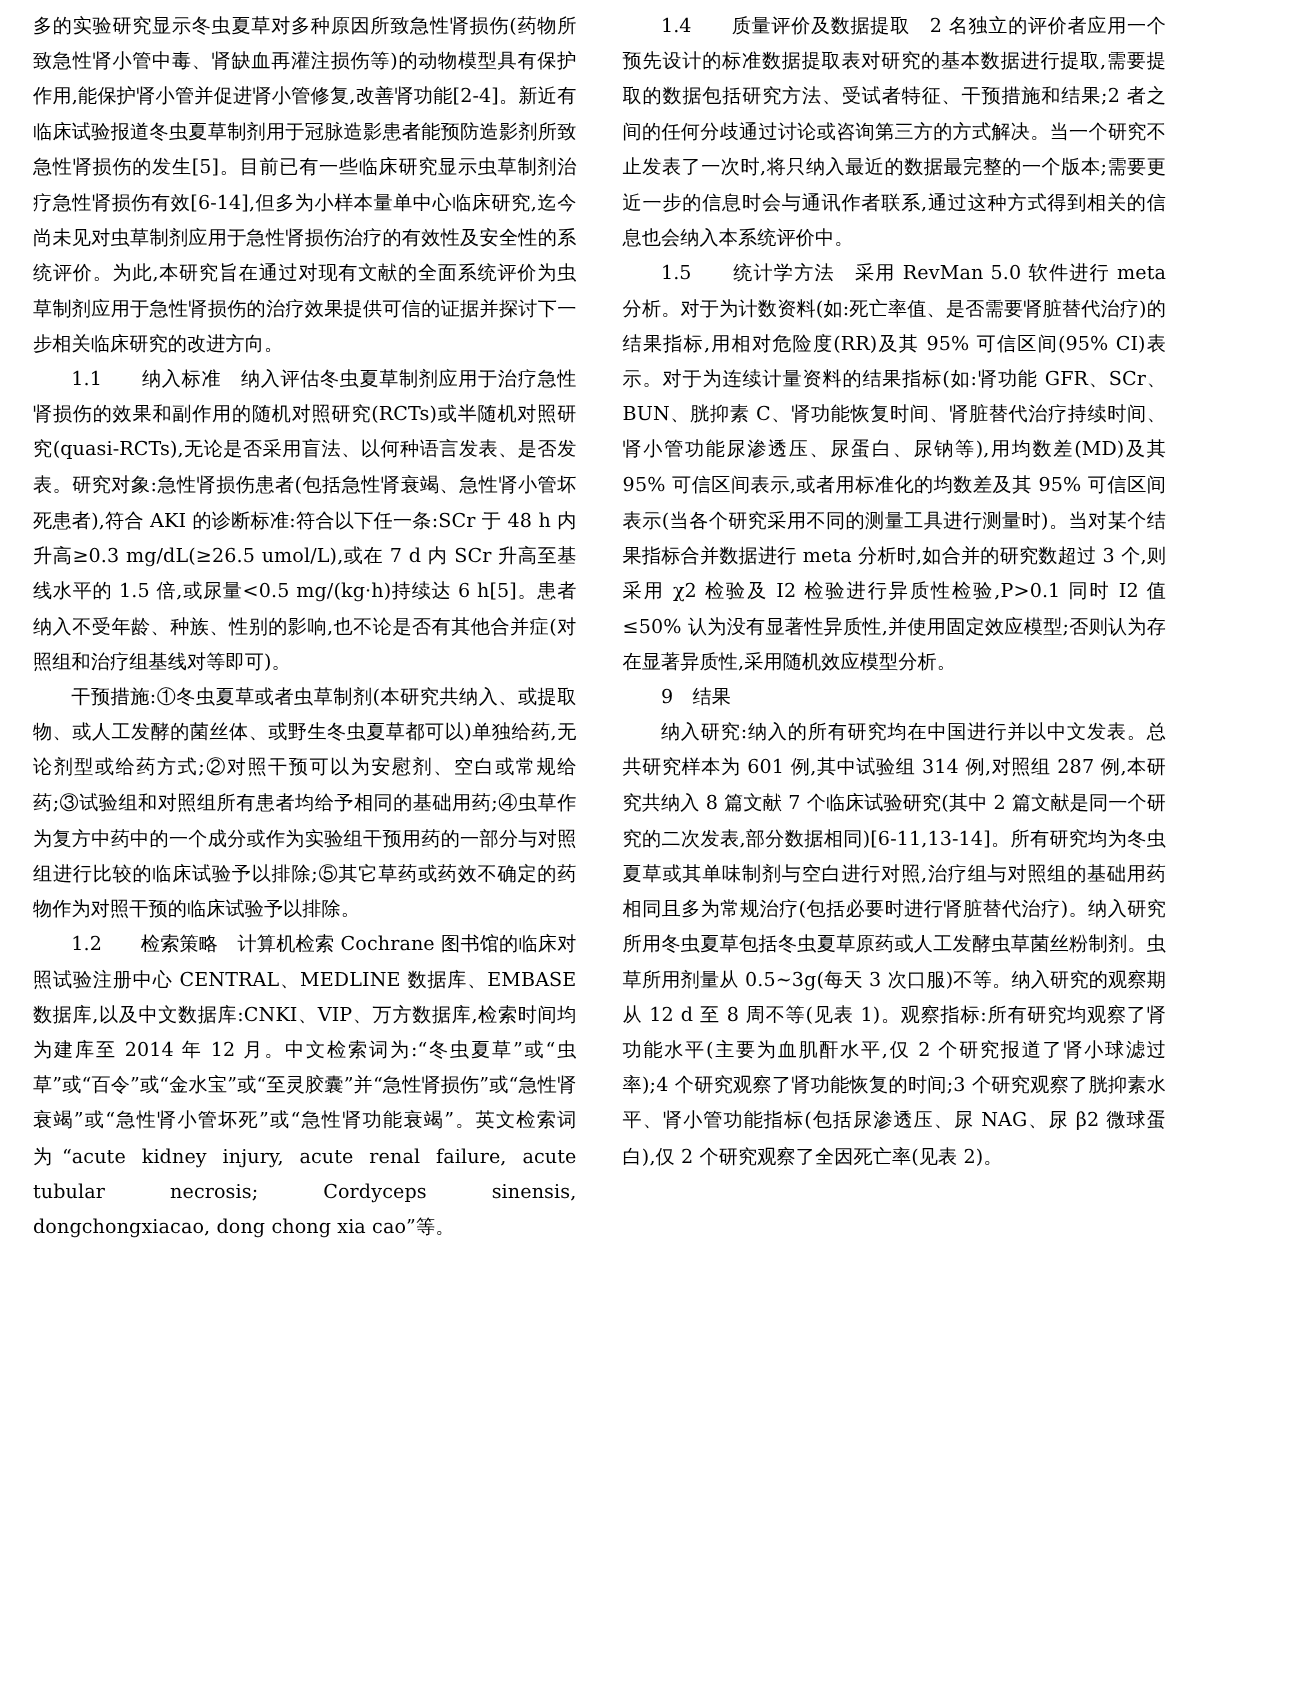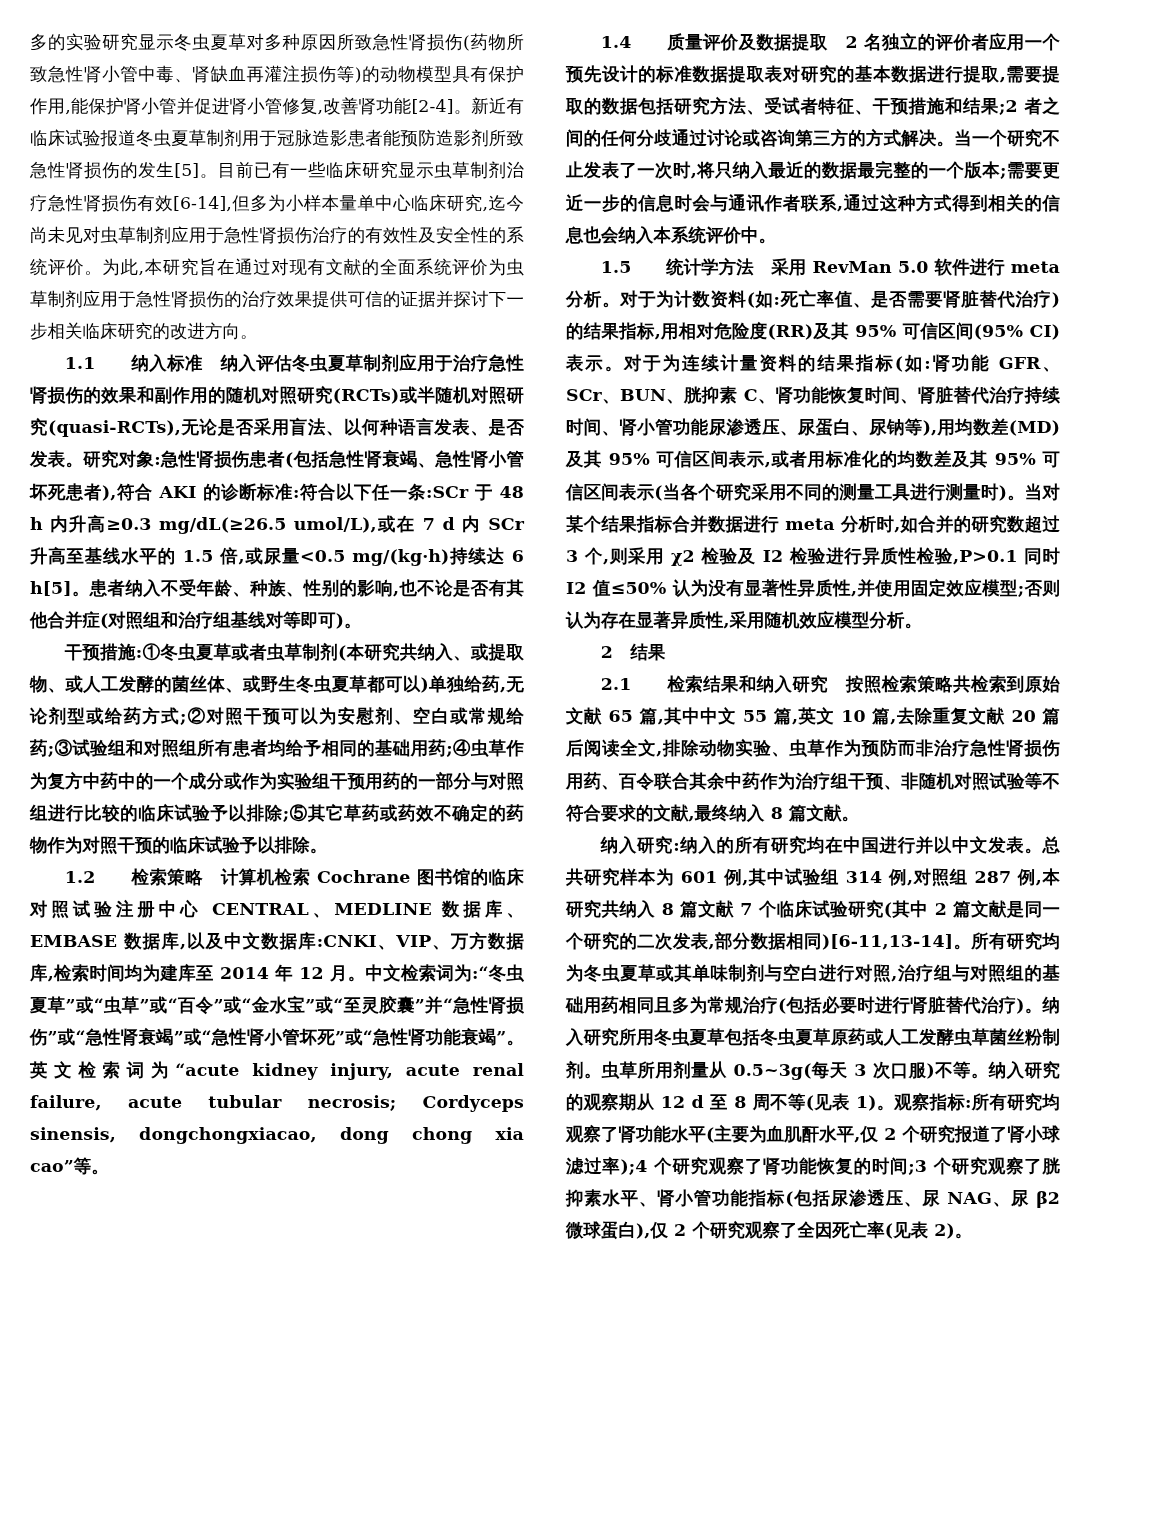--- a/index.html
+++ b/index.html
@@ -11,21 +11,21 @@
     width: 1174px;
     height: 1538px;
     font-family: "DejaVu Serif", "Liberation Serif", serif;
     color: #000000;
   }
   .page {
     position: relative;
     width: 1090px;
     height: 1538px;
     box-sizing: border-box;
-    padding: 26px 30px 10px 30px;
+    padding: 8px 30px 10px 30px;
   }
   .columns {
     display: flex;
     flex-direction: row;
     gap: 42px;
     height: 100%;
   }
   .col {
     width: 526px;
     display: flex;
@@ -34,21 +34,20 @@
   p {
     margin: 0;
     font-size: 17.4px;
     line-height: 1.845;
     text-align: justify;
     text-justify: inter-ideograph;
     letter-spacing: 0.1px;
   }
   p.indent {
     text-indent: 2em;
-    font-weight: bold;
   }
   p.noindent {
     text-indent: 0;
   }
 </style>
 </head>
 <body>
 
 <div class="page">
   <div class="columns">
@@ -56,19 +55,18 @@
     <div class="col">
       <p class="noindent">多的实验研究显示冬虫夏草对多种原因所致急性肾损伤(药物所致急性肾小管中毒、肾缺血再灌注损伤等)的动物模型具有保护作用,能保护肾小管并促进肾小管修复,改善肾功能[2-4]。新近有临床试验报道冬虫夏草制剂用于冠脉造影患者能预防造影剂所致急性肾损伤的发生[5]。目前已有一些临床研究显示虫草制剂治疗急性肾损伤有效[6-14],但多为小样本量单中心临床研究,迄今尚未见对虫草制剂应用于急性肾损伤治疗的有效性及安全性的系统评价。为此,本研究旨在通过对现有文献的全面系统评价为虫草制剂应用于急性肾损伤的治疗效果提供可信的证据并探讨下一步相关临床研究的改进方向。</p>
       <p class="indent">1.1　　纳入标准　纳入评估冬虫夏草制剂应用于治疗急性肾损伤的效果和副作用的随机对照研究(RCTs)或半随机对照研究(quasi-RCTs),无论是否采用盲法、以何种语言发表、是否发表。研究对象:急性肾损伤患者(包括急性肾衰竭、急性肾小管坏死患者),符合 AKI 的诊断标准:符合以下任一条:SCr 于 48 h 内升高≥0.3 mg/dL(≥26.5 umol/L),或在 7 d 内 SCr 升高至基线水平的 1.5 倍,或尿量&lt;0.5 mg/(kg·h)持续达 6 h[5]。患者纳入不受年龄、种族、性别的影响,也不论是否有其他合并症(对照组和治疗组基线对等即可)。</p>
       <p class="indent">干预措施:①冬虫夏草或者虫草制剂(本研究共纳入、或提取物、或人工发酵的菌丝体、或野生冬虫夏草都可以)单独给药,无论剂型或给药方式;②对照干预可以为安慰剂、空白或常规给药;③试验组和对照组所有患者均给予相同的基础用药;④虫草作为复方中药中的一个成分或作为实验组干预用药的一部分与对照组进行比较的临床试验予以排除;⑤其它草药或药效不确定的药物作为对照干预的临床试验予以排除。</p>
       <p class="indent">1.2　　检索策略　计算机检索 Cochrane 图书馆的临床对照试验注册中心 CENTRAL、MEDLINE 数据库、EMBASE 数据库,以及中文数据库:CNKI、VIP、万方数据库,检索时间均为建库至 2014 年 12 月。中文检索词为:“冬虫夏草”或“虫草”或“百令”或“金水宝”或“至灵胶囊”并“急性肾损伤”或“急性肾衰竭”或“急性肾小管坏死”或“急性肾功能衰竭”。英文检索词为“acute kidney injury, acute renal failure, acute tubular necrosis; Cordyceps sinensis, dongchongxiacao, dong chong xia cao”等。</p>
     </div>
 
     <div class="col">
       <p class="indent">1.4　　质量评价及数据提取　2 名独立的评价者应用一个预先设计的标准数据提取表对研究的基本数据进行提取,需要提取的数据包括研究方法、受试者特征、干预措施和结果;2 者之间的任何分歧通过讨论或咨询第三方的方式解决。当一个研究不止发表了一次时,将只纳入最近的数据最完整的一个版本;需要更近一步的信息时会与通讯作者联系,通过这种方式得到相关的信息也会纳入本系统评价中。</p>
       <p class="indent">1.5　　统计学方法　采用 RevMan 5.0 软件进行 meta 分析。对于为计数资料(如:死亡率值、是否需要肾脏替代治疗)的结果指标,用相对危险度(RR)及其 95% 可信区间(95% CI)表示。对于为连续计量资料的结果指标(如:肾功能 GFR、SCr、BUN、胱抑素 C、肾功能恢复时间、肾脏替代治疗持续时间、肾小管功能尿渗透压、尿蛋白、尿钠等),用均数差(MD)及其 95% 可信区间表示,或者用标准化的均数差及其 95% 可信区间表示(当各个研究采用不同的测量工具进行测量时)。当对某个结果指标合并数据进行 meta 分析时,如合并的研究数超过 3 个,则采用 χ2 检验及 I2 检验进行异质性检验,P&gt;0.1 同时 I2 值≤50% 认为没有显著性异质性,并使用固定效应模型;否则认为存在显著异质性,采用随机效应模型分析。</p>
-      <p class="indent">2　结果</p>
-      <p class="indent">2.1　　检索结果和纳入研究　按照检索策略共检索到原始文献 65 篇,其中中文 55 篇,英文 10 篇,去除重复文献 20 篇后阅读全文,排除动物实验、虫草作为预防而非治疗急性肾损伤用药、百令联合其余中药作为治疗组干预、非随机对照试验等不符合要求的文献,最终纳入 8 篇文献。</p>
+      <p class="indent">9　结果</p>
       <p class="indent">纳入研究:纳入的所有研究均在中国进行并以中文发表。总共研究样本为 601 例,其中试验组 314 例,对照组 287 例,本研究共纳入 8 篇文献 7 个临床试验研究(其中 2 篇文献是同一个研究的二次发表,部分数据相同)[6-11,13-14]。所有研究均为冬虫夏草或其单味制剂与空白进行对照,治疗组与对照组的基础用药相同且多为常规治疗(包括必要时进行肾脏替代治疗)。纳入研究所用冬虫夏草包括冬虫夏草原药或人工发酵虫草菌丝粉制剂。虫草所用剂量从 0.5~3g(每天 3 次口服)不等。纳入研究的观察期从 12 d 至 8 周不等(见表 1)。观察指标:所有研究均观察了肾功能水平(主要为血肌酐水平,仅 2 个研究报道了肾小球滤过率);4 个研究观察了肾功能恢复的时间;3 个研究观察了胱抑素水平、肾小管功能指标(包括尿渗透压、尿 NAG、尿 β2 微球蛋白),仅 2 个研究观察了全因死亡率(见表 2)。</p>
     </div>
 
   </div>
 </div>
 
 </body></html>

